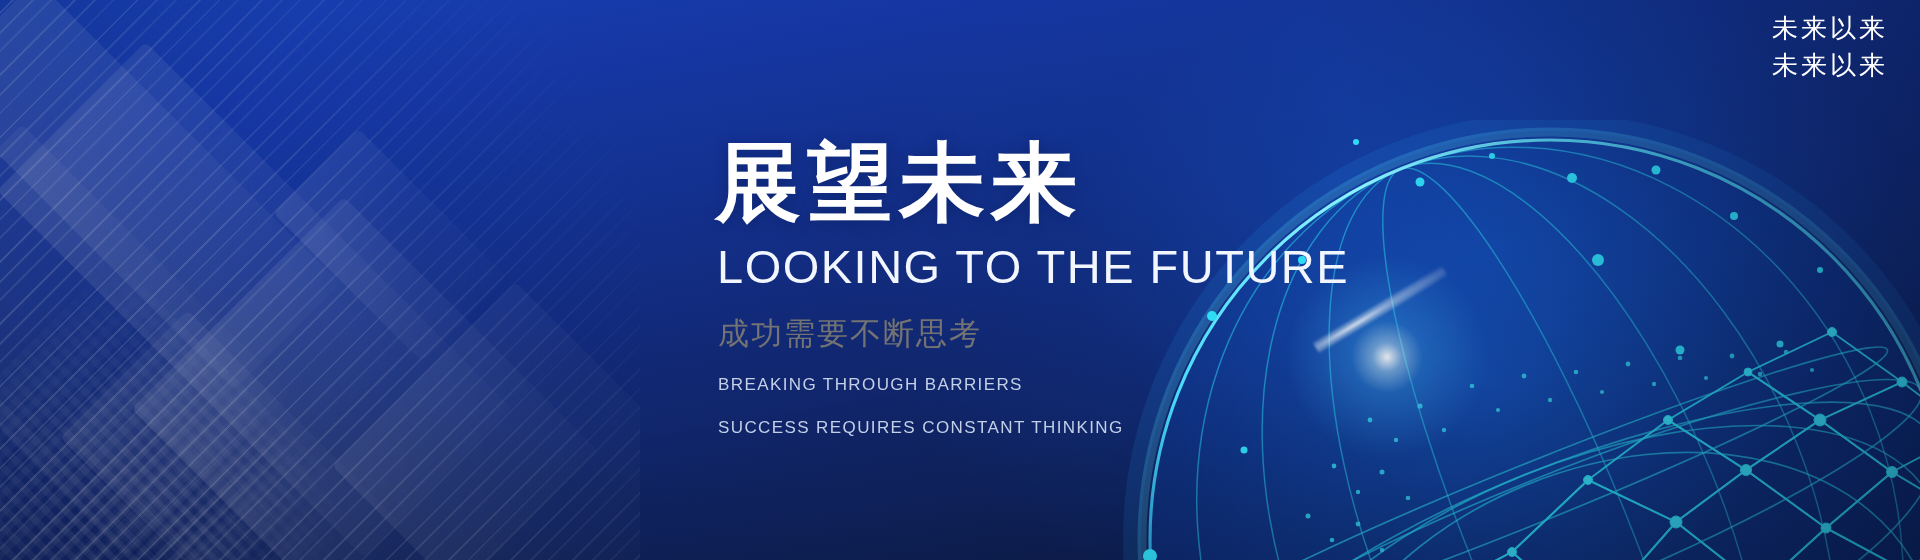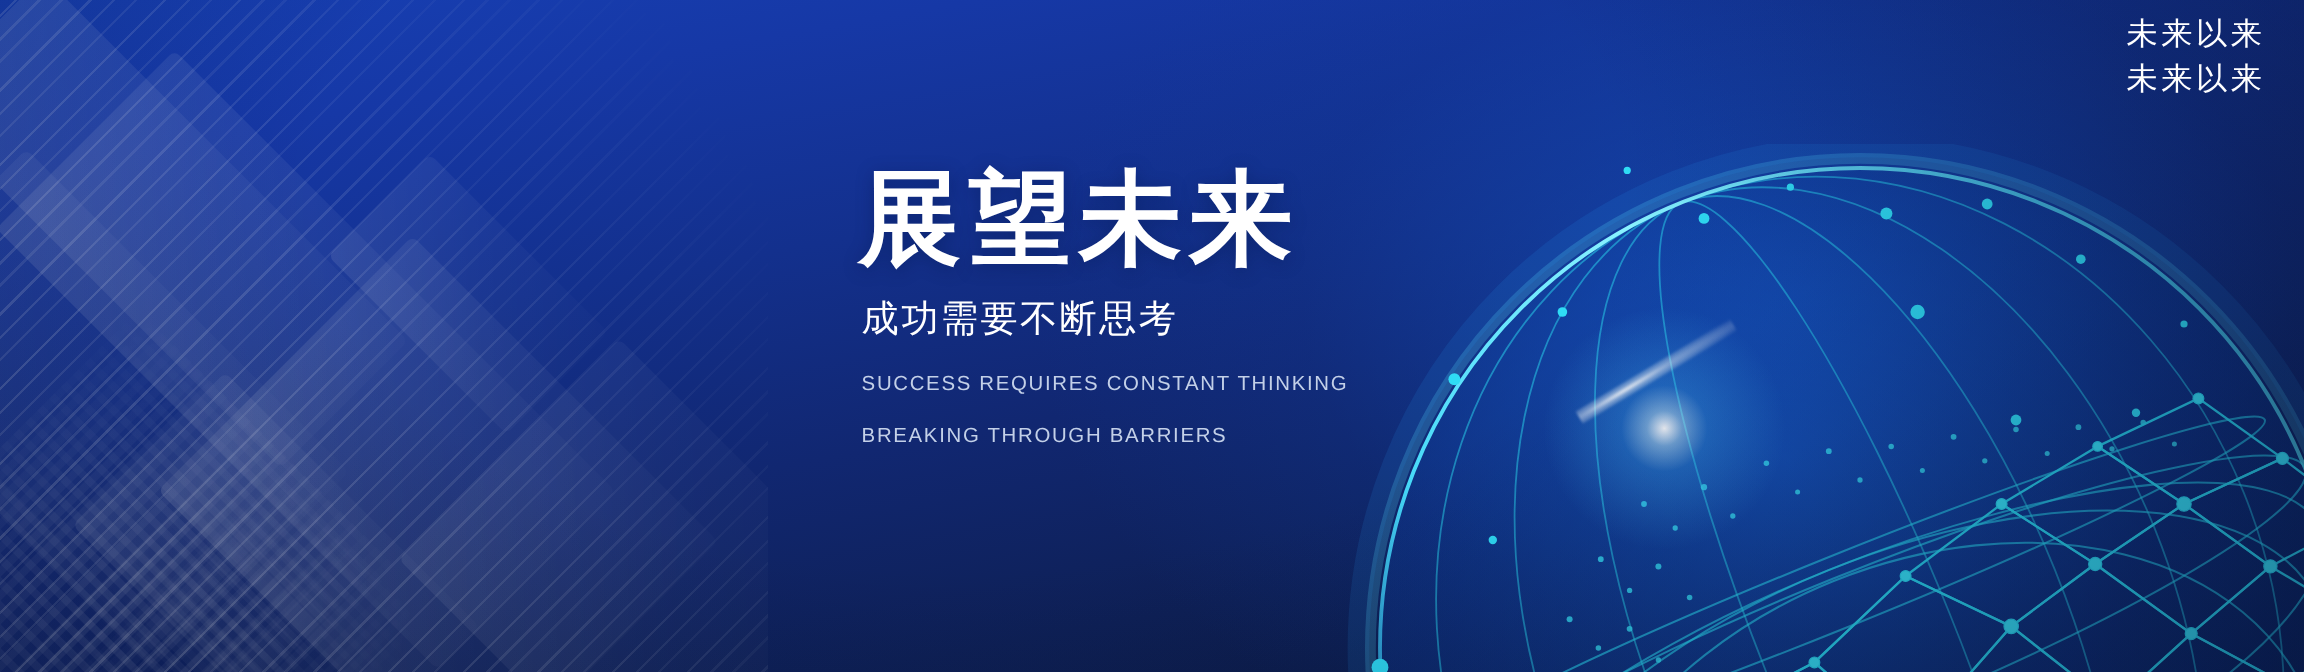--- a/index.html
+++ b/index.html
@@ -77,22 +77,22 @@
     transform:rotate(-31deg);transform-origin:0 50%;
     background:radial-gradient(ellipse at 30% 50%, rgba(255,255,255,0.95) 0%, rgba(255,255,255,0.45) 30%, rgba(255,255,255,0) 100%);
     filter:blur(1px);}
 
   
   .copy{position:absolute;left:715px;top:140px;width:720px;}
   .title-cn{font-size:86px;font-weight:bold;color:#ffffff;letter-spacing:6px;
     line-height:1.0;margin:0;text-shadow:0 2px 14px rgba(0,20,70,.35);font-family:Liberation Serif, serif;}
   .title-en{font-size:47px;font-weight:400;color:#f2f6ff;letter-spacing:1.5px;
     margin:16px 0 0 2px;line-height:1.05;white-space:nowrap;}
-  .sub-cn{font-size:31px;font-weight:500;color:#ffffff;letter-spacing:2px;
-    margin:22px 0 0 3px;line-height:1.34;font-family:Liberation Mono, monospace;}
+  .sub-cn{font-size:31px;font-weight:500;color:#737373;letter-spacing:2px;
+    margin:22px 0 0 3px;line-height:1.34;}
   .sub-en{font-size:17px;font-weight:400;color:#c3d0e8;letter-spacing:1.4px;
     margin:16px 0 0 3px;line-height:1.62;}
 
   .corner{position:absolute;right:32px;top:10px;text-align:left;
     font-size:26px;font-weight:500;color:#ffffff;letter-spacing:3px;line-height:1.42;}
 </style>
 </head>
 <body>
 
 <div class="banner">
@@ -280,23 +280,24 @@
     </svg>
 
     <div class="flare"></div>
     <div class="flare-streak"></div>
   </div>
 
   <div class="bg-vignette"></div>
 
   <div class="copy">
     <h1 class="title-cn">展望未来</h1>
+    <div class="title-en">LOOKING TO THE FUTURE</div>
     <div class="sub-cn">成功需要不断思考</div>
+    <div class="sub-en">BREAKING THROUGH BARRIERS</div>
     <div class="sub-en">SUCCESS REQUIRES CONSTANT THINKING</div>
-    <div class="sub-en">BREAKING THROUGH BARRIERS</div>
   </div>
 
   <div class="corner">
     <div>未来以来</div>
     <div>未来以来</div>
   </div>
 
 </div>
 
 </body></html>

